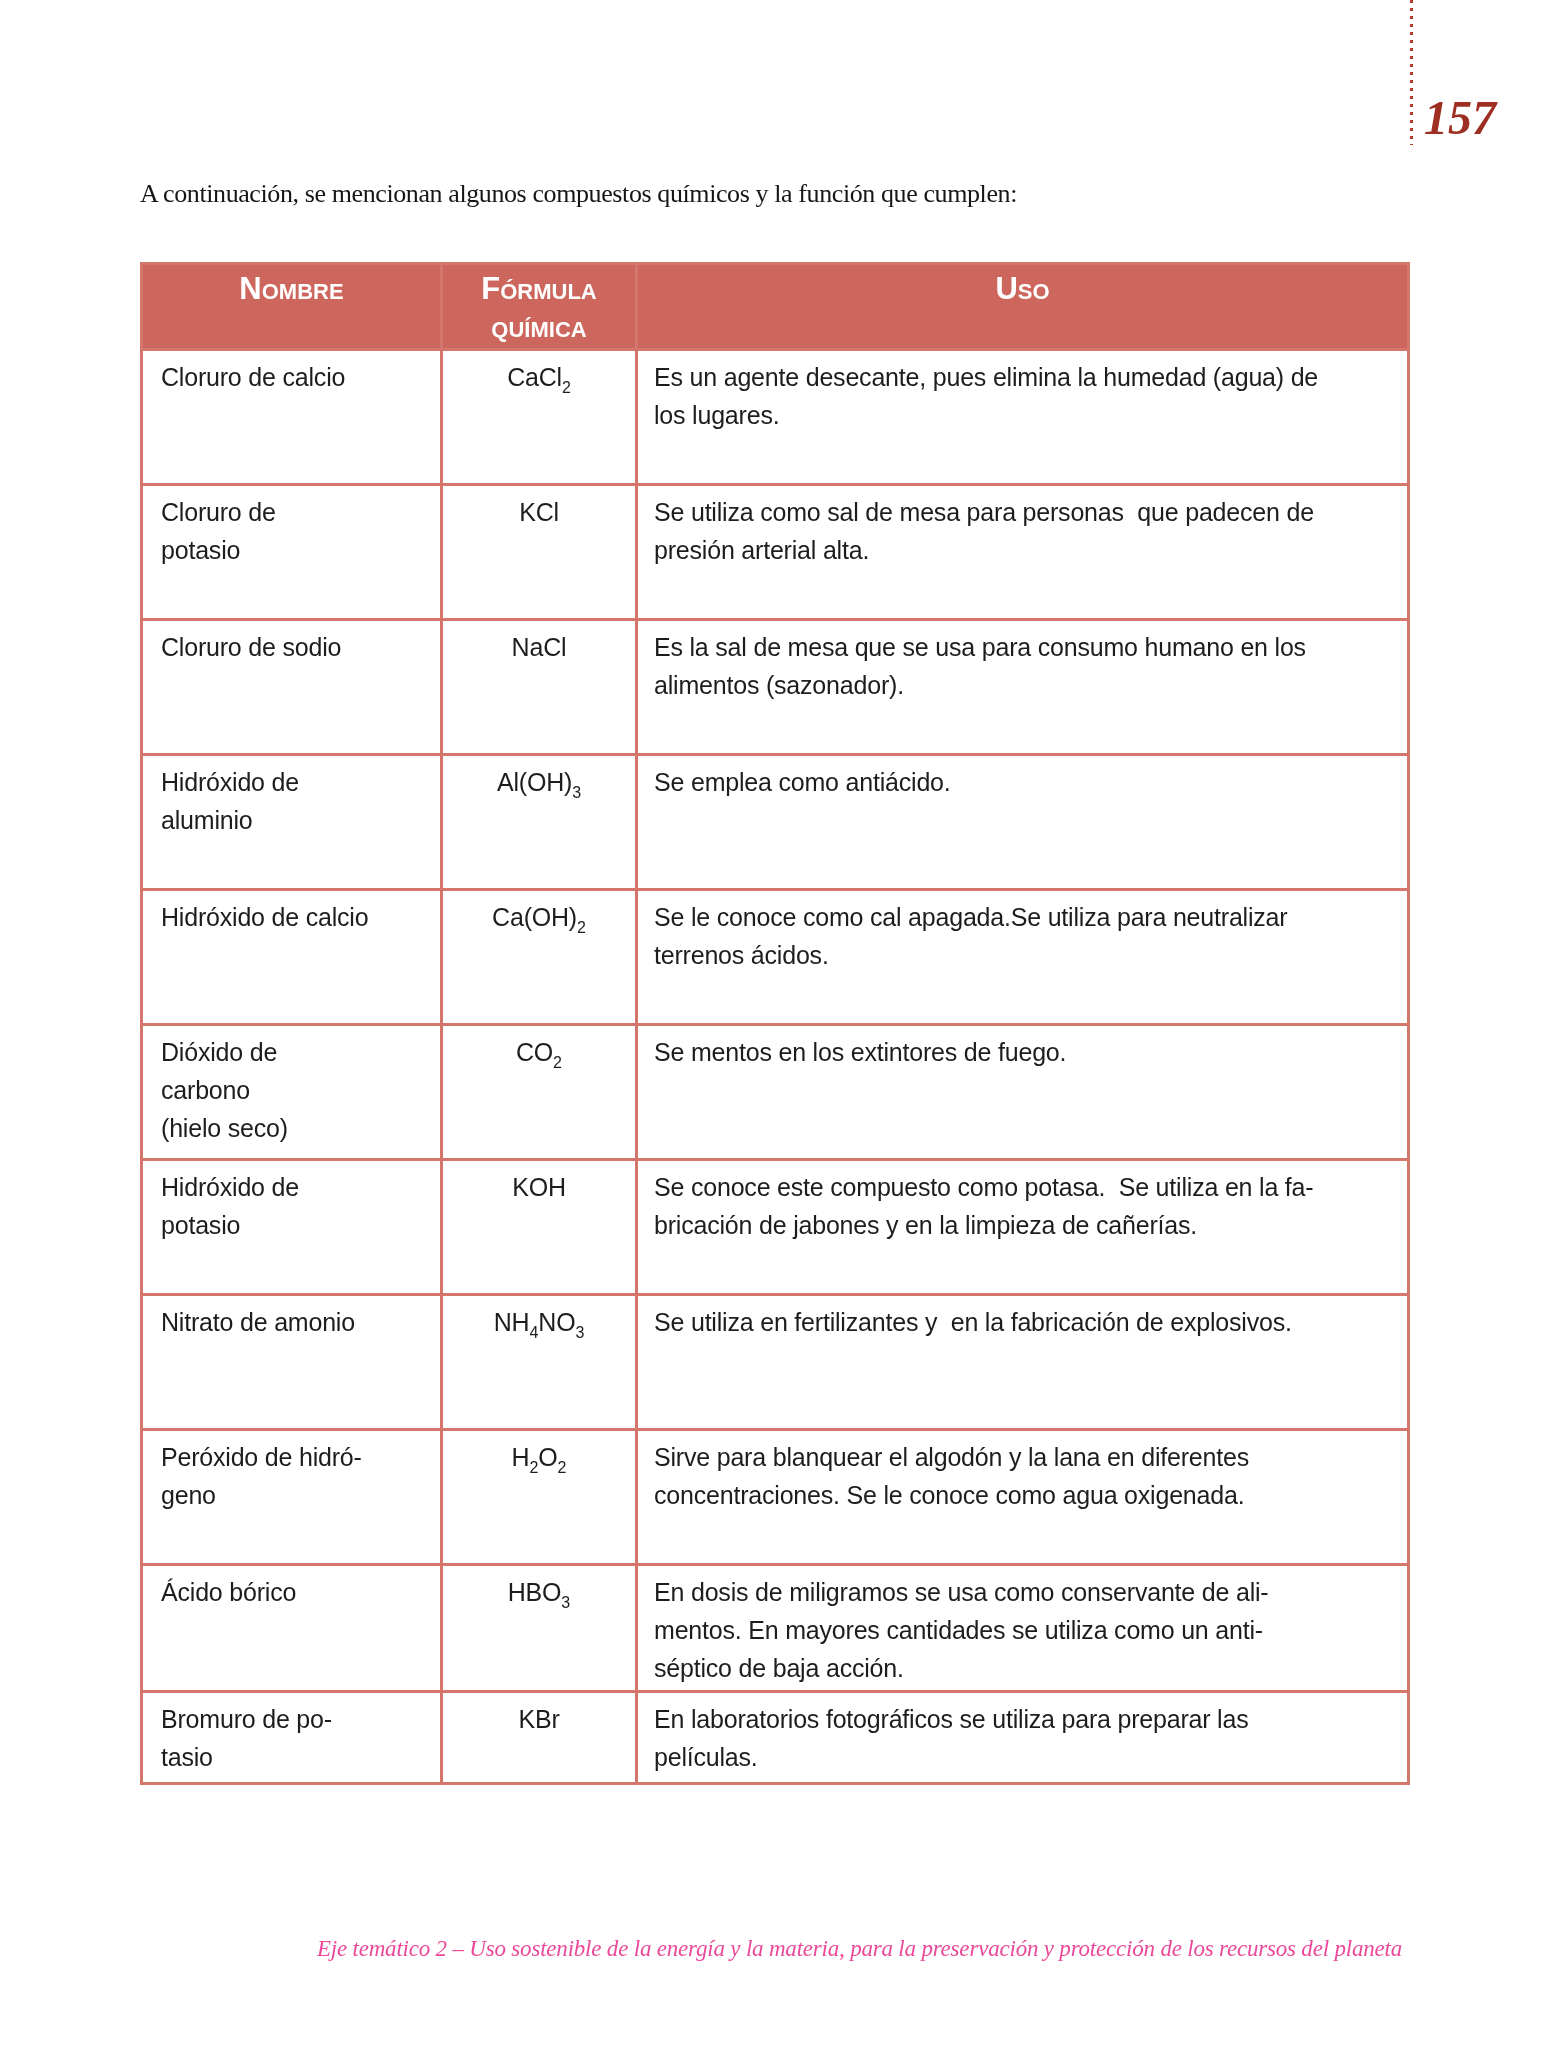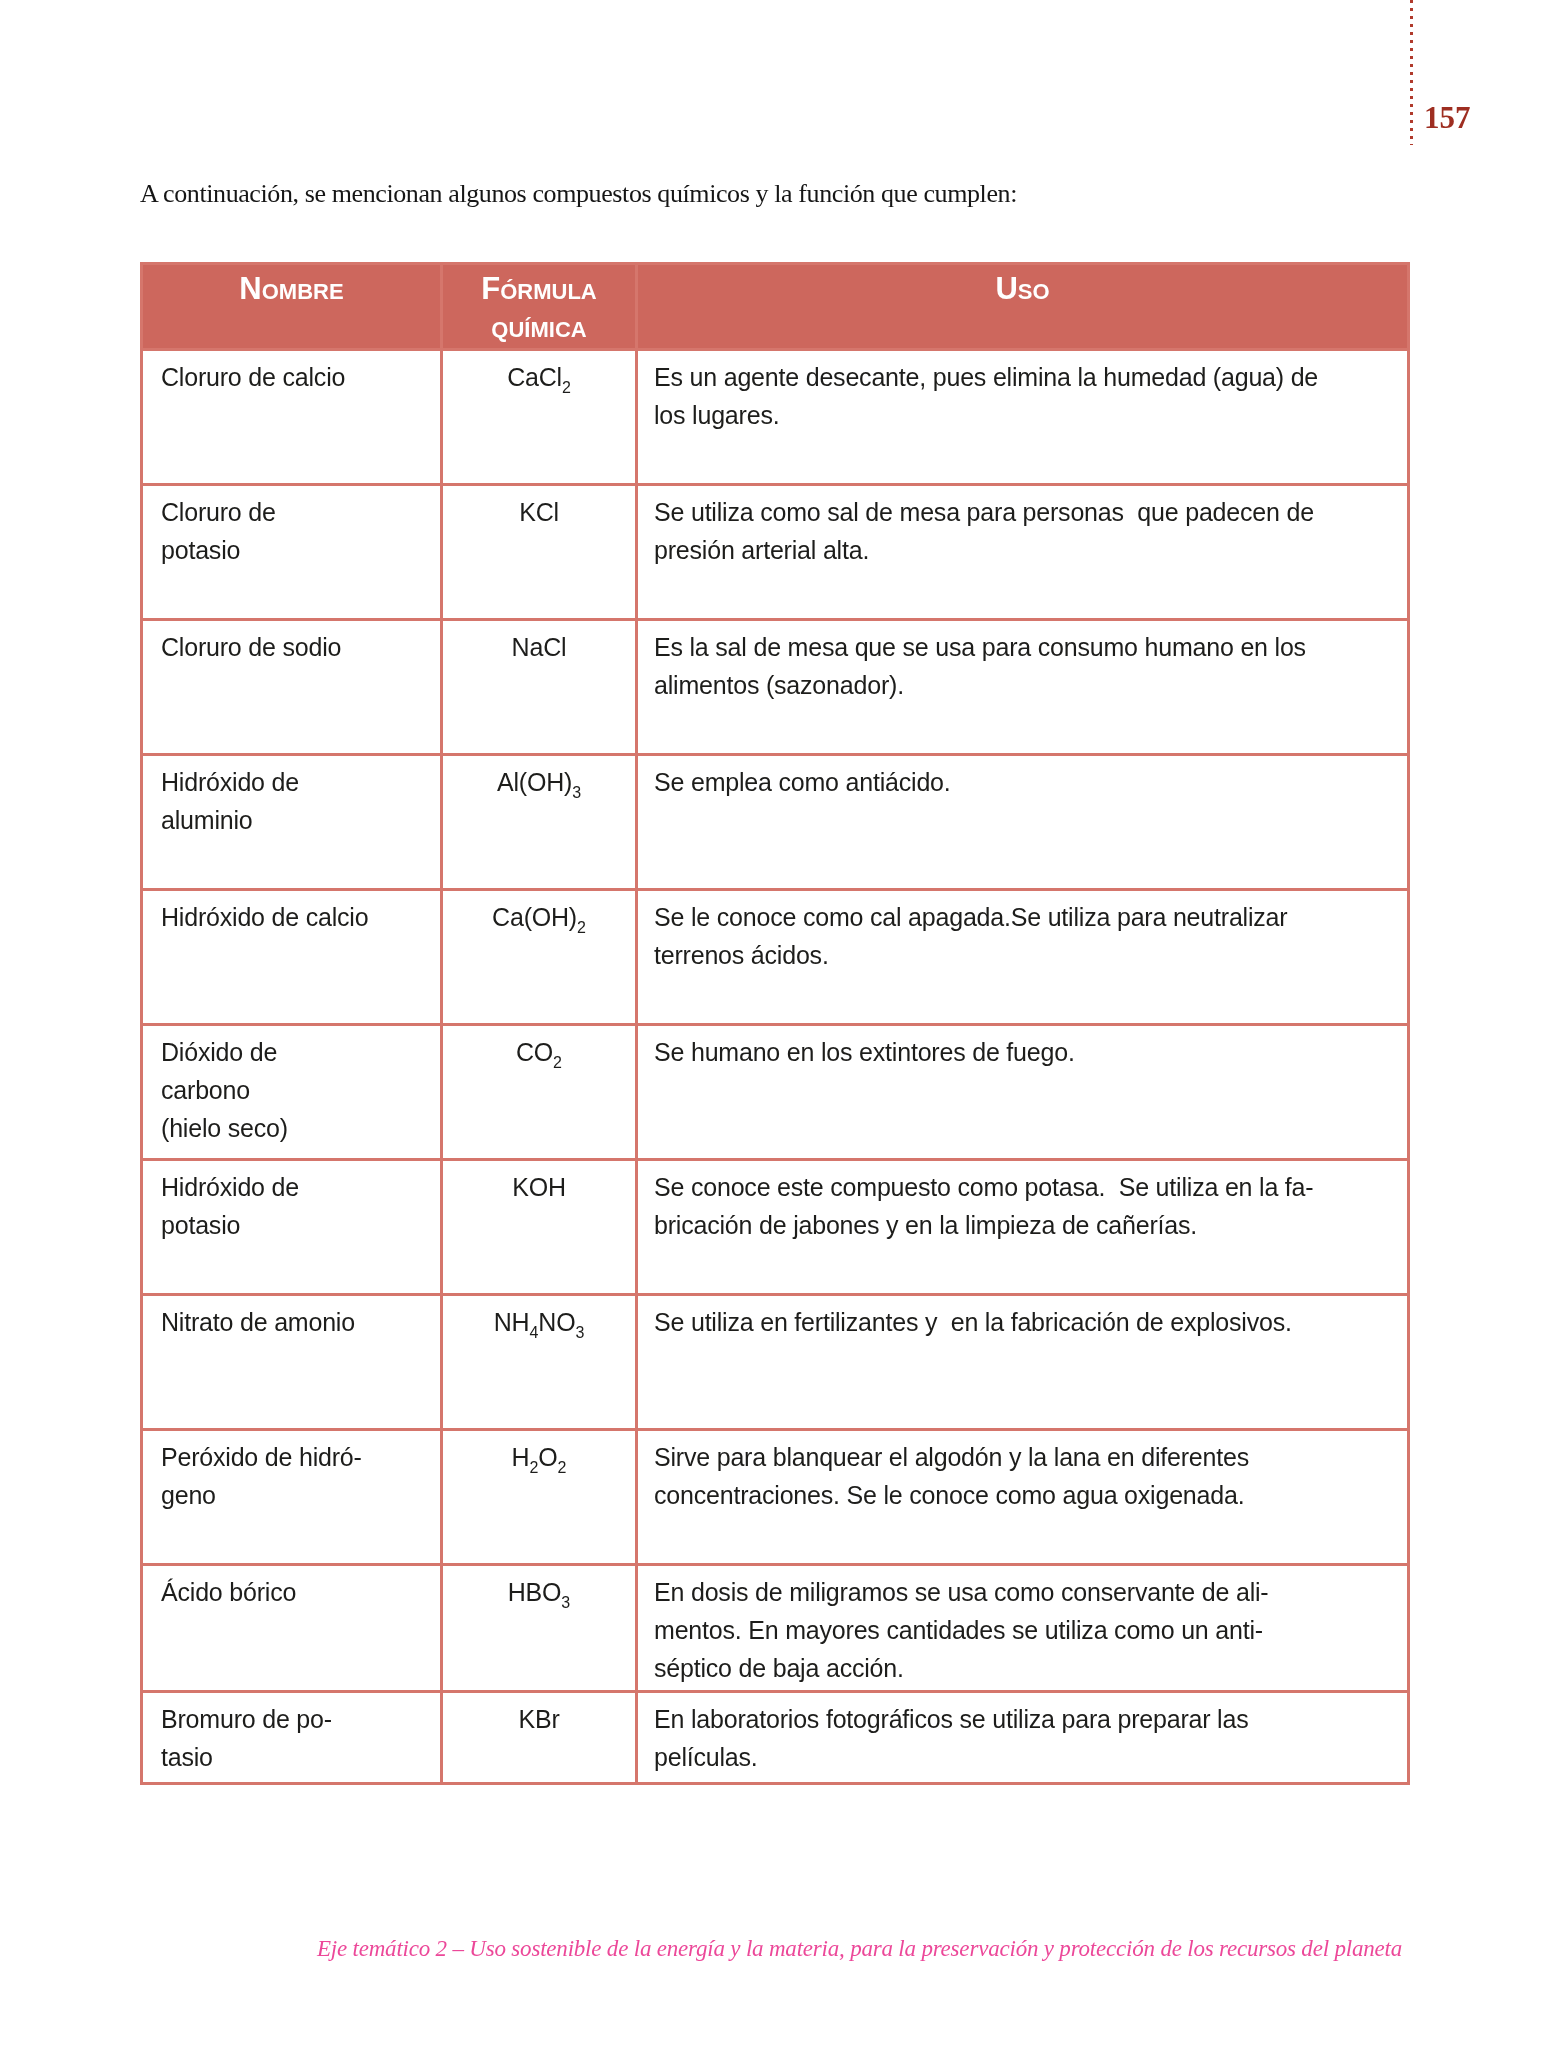--- a/index.html
+++ b/index.html
@@ -18,23 +18,24 @@
     position: absolute;
     left: 1410px; top: 0;
     width: 3px; height: 145px;
     background: repeating-linear-gradient(to bottom, #b03a2c 0 3px, rgba(0,0,0,0) 3px 8px);
   }
   .pagenum {
     position: absolute;
     left: 1424px; top: 94px;
     font-family: "Liberation Serif", serif;
     font-weight: bold;
-    font-size: 31px;
+    font-size: 48px;
     line-height: 48px;
     color: #9e2e21;
+    font-style: italic;
   }
 
   
   .intro {
     position: absolute;
     left: 140px; top: 176px;
     width: 1180px;
     font-family: "Liberation Serif", serif;
     font-size: 26px;
     letter-spacing: -0.4px;
@@ -164,21 +165,21 @@
           <td class="name">Hidróxido de calcio</td>
           <td class="formula"><span>Ca(OH)</span><sub>2</sub></td>
           <td class="uso">Se le conoce como cal apagada.Se utiliza para neutralizar
 terrenos ácidos.</td>
         </tr>
         <tr class="r-std">
           <td class="name">Dióxido de
 carbono
 (hielo seco)</td>
           <td class="formula"><span>CO</span><sub>2</sub></td>
-          <td class="uso">Se humano en los extintores de fuego.</td>
+          <td class="uso">Se mentos en los extintores de fuego.</td>
         </tr>
         <tr class="r-std">
           <td class="name">Hidróxido de
 potasio</td>
           <td class="formula"><span>KOH</span></td>
           <td class="uso">Se conoce este compuesto como potasa.  Se utiliza en la fa-
 bricación de jabones y en la limpieza de cañerías.</td>
         </tr>
         <tr class="r-std">
           <td class="name">Nitrato de amonio</td>

